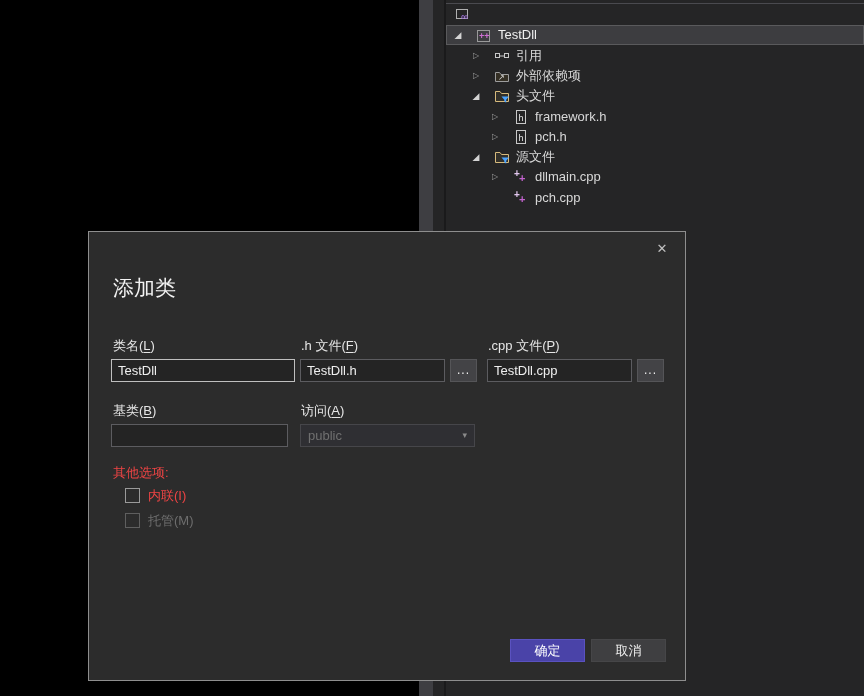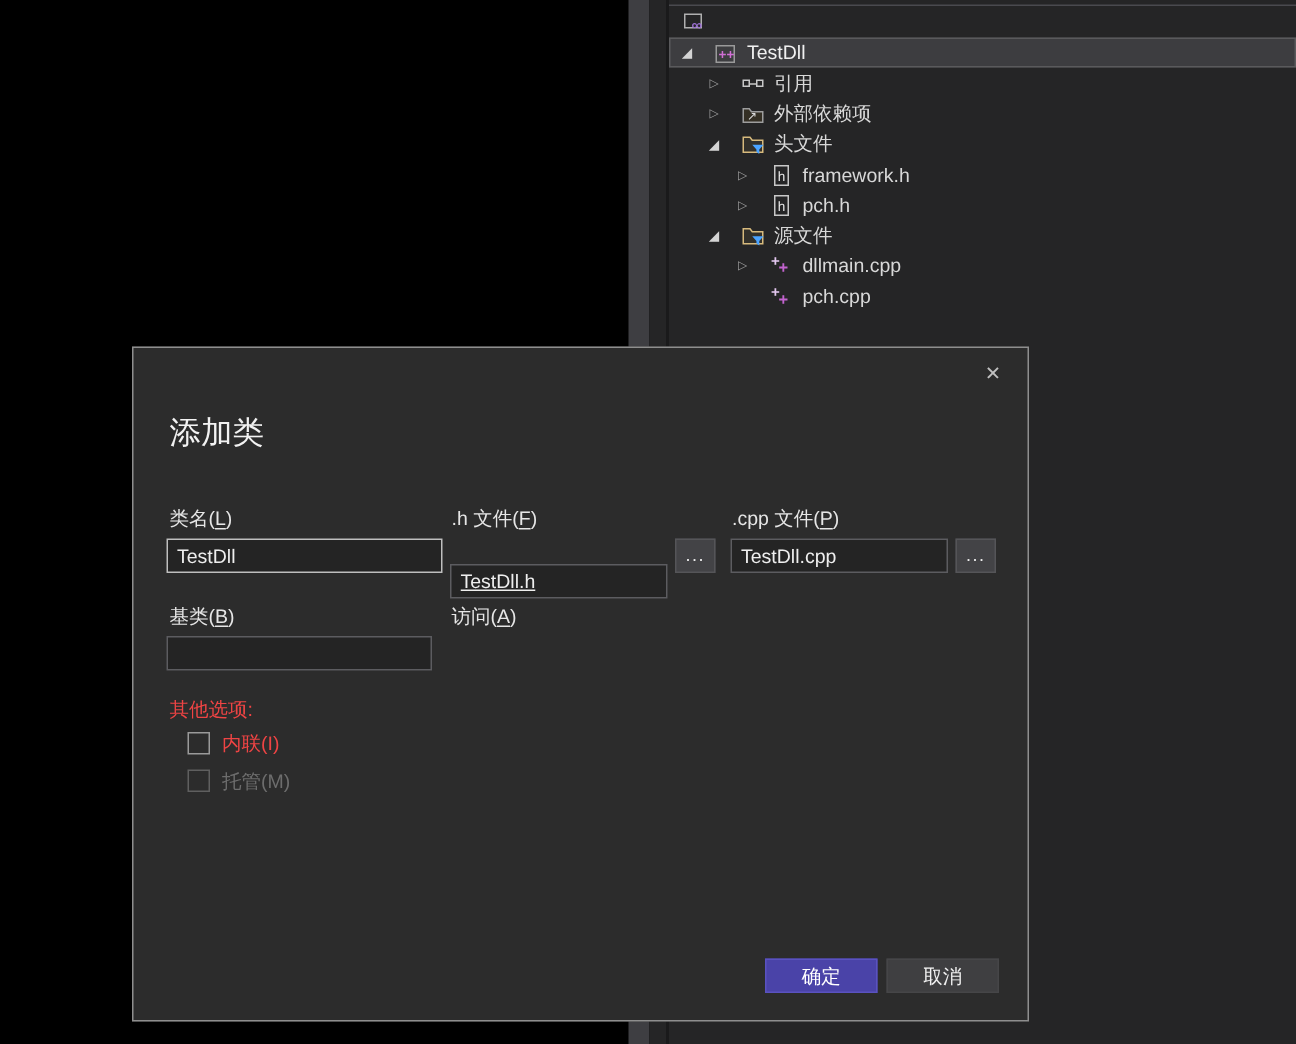--- a/index.html
+++ b/index.html
@@ -178,33 +178,37 @@
       <span>类名(</span><span class="akey">L</span><span>)</span>
     </div>
     <div class="fld-label" style="left:212px;top:105px;">
       <span>.h 文件(</span><span class="akey">F</span><span>)</span>
     </div>
     <div class="fld-label" style="left:399px;top:105px;">
       <span>.cpp 文件(</span><span class="akey">P</span><span>)</span>
     </div>
 
     <input class="txt focused" style="left: 22px; top: 127px; width: 184px;" type="text" value="TestDll">
-    <input class="txt" style="left: 211px; top: 144px; width: 145px; text-decoration: underline;" type="text" value="TestDll.h">
+    <input class="txt" style="left: 211px; top: 127px; width: 145px;" type="text" value="TestDll.h">
     <div class="browse-btn" style="left:361px;top:127px;">...</div>
     <input class="txt" style="left: 398px; top: 127px; width: 145px;" type="text" value="TestDll.cpp">
     <div class="browse-btn" style="left:548px;top:127px;">...</div>
 
     <div class="fld-label" style="left:24px;top:170px;">
       <span>基类(</span><span class="akey">B</span><span>)</span>
     </div>
     <div class="fld-label" style="left:212px;top:170px;">
       <span>访问(</span><span class="akey">A</span><span>)</span>
     </div>
 
     <input class="txt" style="left: 22px; top: 192px; width: 177px;" type="text" value="">
+    <div class="dropdown" style="left:211px;top:192px;width:175px;">
+      <span>public</span>
+      <span class="dd-arrow">▾</span>
+    </div>
 
     <div class="opt-heading">其他选项:</div>
 
     <div class="chk-row" style="top:256px;">
       <span class="chk-box"></span>
       <span class="chk-label">
         <span>内联(</span><span class="akey">I</span><span>)</span>
       </span>
     </div>
     <div class="chk-row disabled" style="top:281px;">

